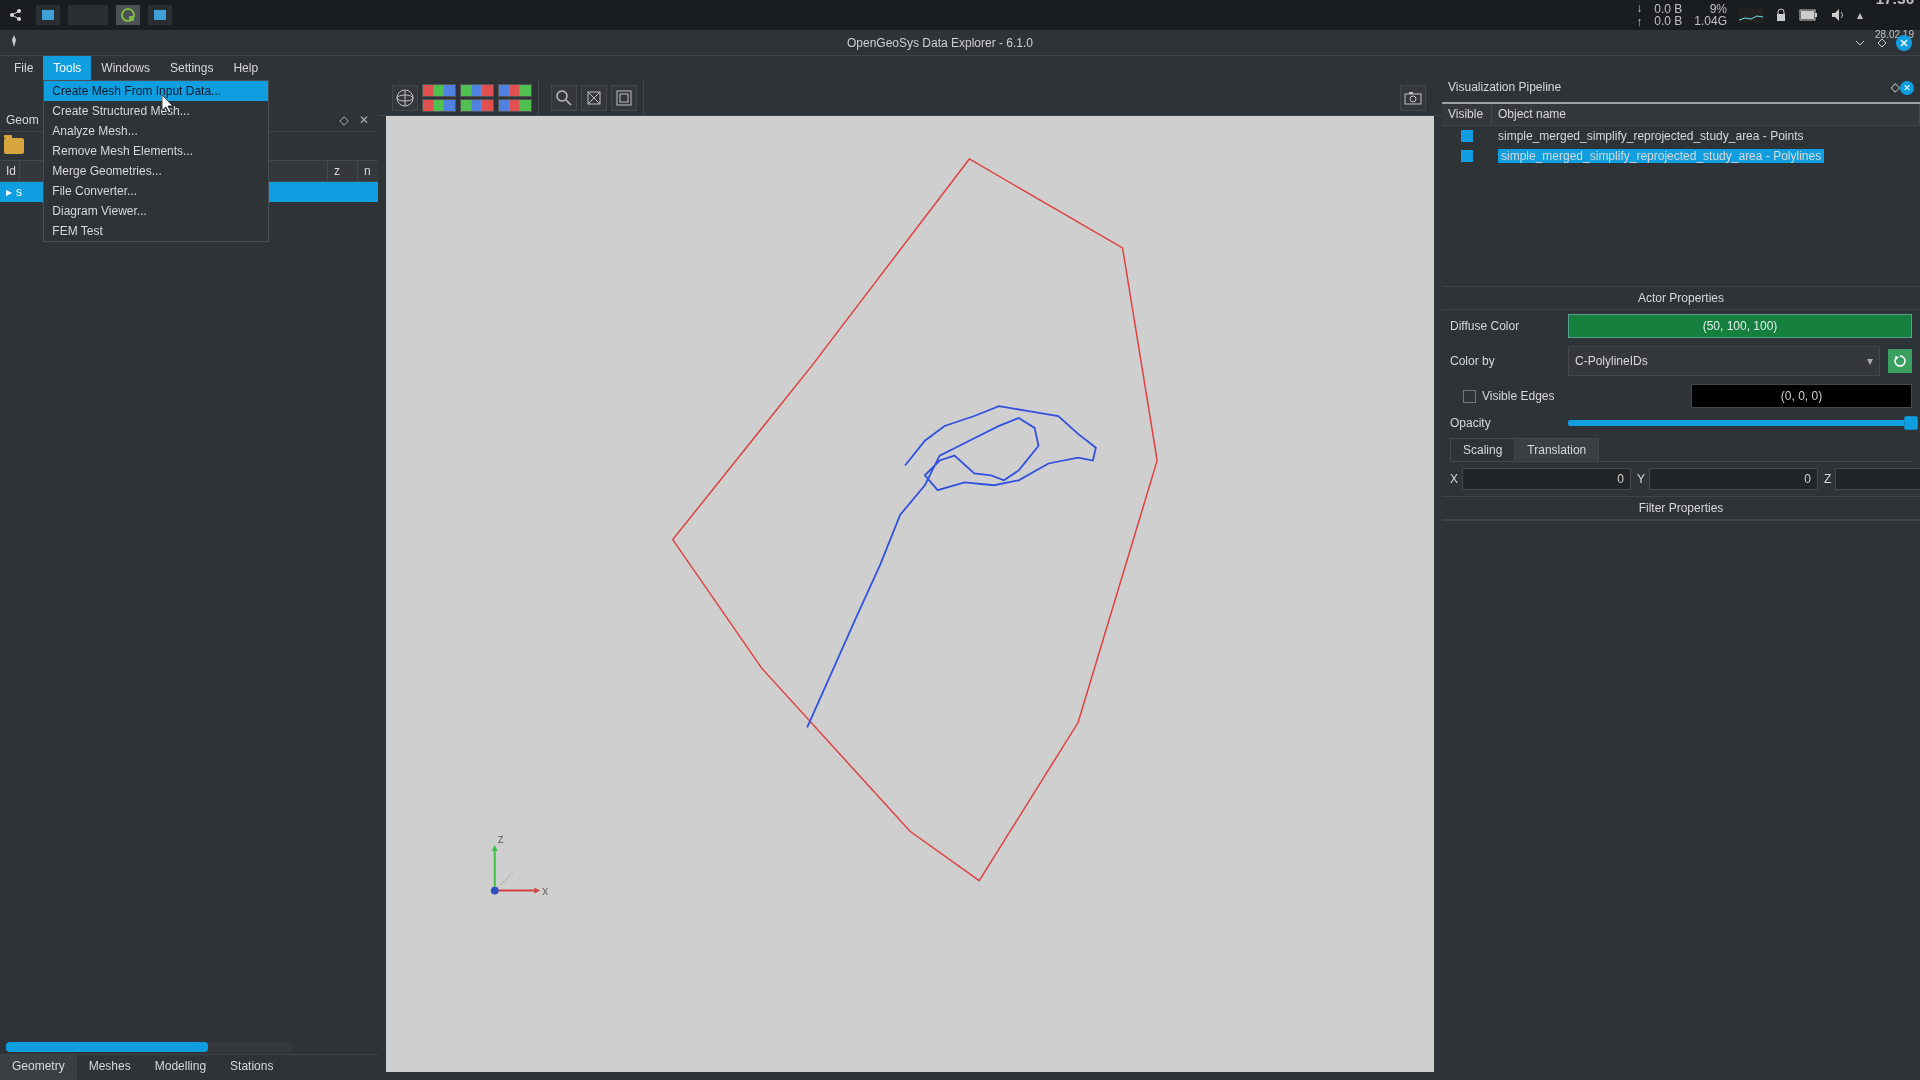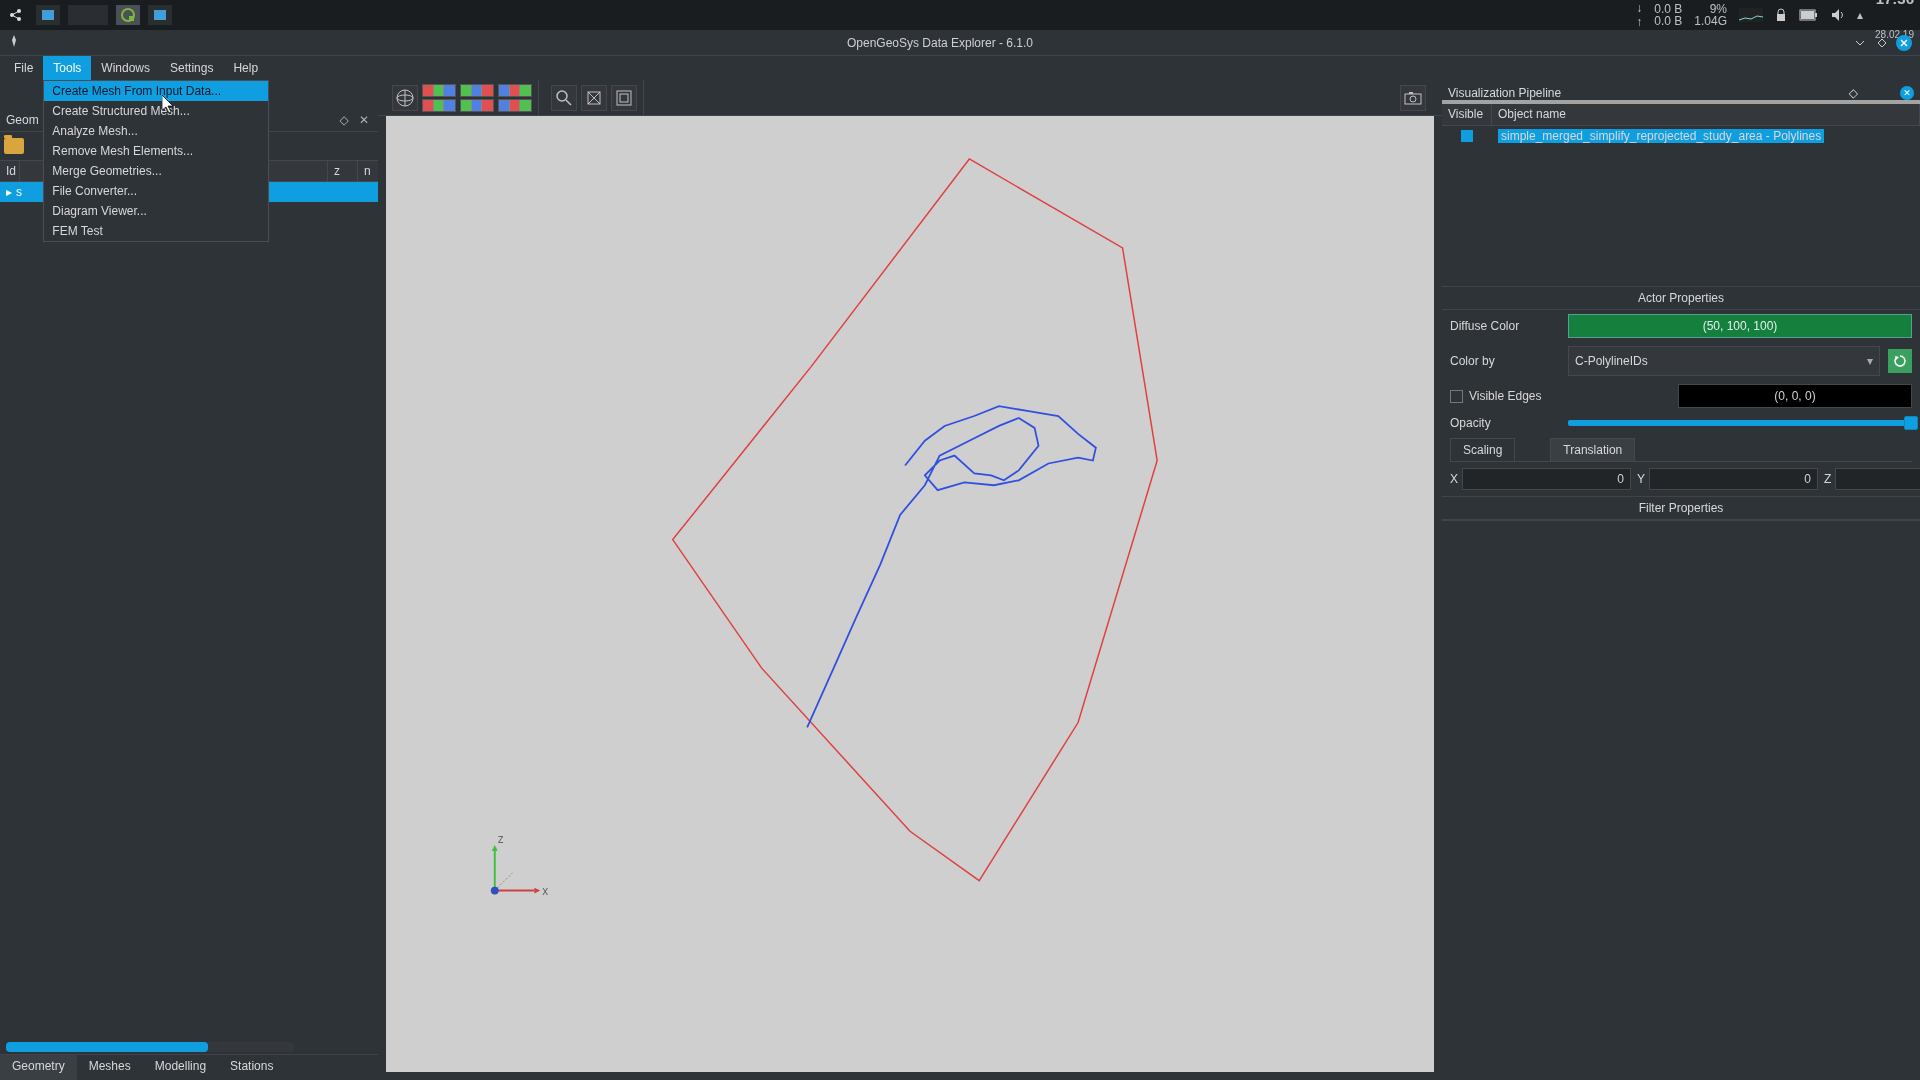--- a/index.html
+++ b/index.html
@@ -68,21 +68,21 @@
     .grid-btn { width:34px; height:13px; border:1px solid #555; background:#fafafa; display:grid; grid-template-columns:repeat(3,1fr); }
     .grid-btn span { border-right:1px solid #888; position:relative; }
     .grid-btn span:last-child { border-right:none; }
     .grid-stack { display:flex; flex-direction:column; gap:2px; }
 
     .viewport { flex:1; margin: 0 8px 8px 8px; background: #cfcfcf; position:relative; }
 
     
     .right-dock { width: 478px; display:flex; flex-direction:column; background:#2e3338; }
     .panel { display:flex; flex-direction:column; }
-    .panel-header { height: 24px; display:flex; align-items:flex-end; padding: 0 6px; border-bottom:4px solid #a3a3a3;gap:42px; }
+    .panel-header { height: 24px; display:flex; align-items:flex-start; padding: 0 6px; border-bottom:2px solid #a3a3a3; }
     .panel-header .spacer { flex:1; }
     .vis-table-header { height:22px; display:flex; background:#34383d; border-bottom:1px solid #44484c; }
     .vis-table-header .vcol { padding:3px 6px; border-right:1px solid #44484c; }
     .vcol.visible { width:50px; }
     .vcol.name { flex:1; }
     .vis-rows { height: 160px; overflow:hidden; }
     .vis-row { height:20px; display:flex; align-items:center; }
     .vis-row .chk { width:50px; display:flex; justify-content:center; }
     .chkbox { width:12px; height:12px; border:1px solid #0f9fe0; background:#0f9fe0; }
     .vis-row .oname { flex:1; padding:0 6px; white-space:nowrap; overflow:hidden; text-overflow:ellipsis; }
@@ -90,29 +90,29 @@
 
     .section-title { text-align:center; padding: 4px 0; background:#2e3338; border-top:1px solid #404448; border-bottom:1px solid #404448; }
 
     .prop-row { display:flex; align-items:center; padding: 4px 8px; gap:8px; }
     .prop-row label { width: 110px; }
     .color-swatch { flex:1; height:24px; display:flex; align-items:center; justify-content:center; border:1px solid #55a090; background:#15803d; color:#e0f0ee; }
     .select-box { flex:1; height:30px; border:1px solid #44484c; background:#34383d; display:flex; align-items:center; padding:0 6px; position:relative; }
     .select-box:after { content:"▾"; position:absolute; right:6px; color:#aaa; }
     .sq-btn { width:24px; height:24px; background:#3aa060; display:flex; align-items:center; justify-content:center; }
     .edge-color { flex:1; height:24px; background:#000; color:#d0d0d0; display:flex; align-items:center; justify-content:center; border:1px solid #44484c; }
-    .checkbox-inline { display:flex; align-items:center; gap:6px; width:220px; }
+    .checkbox-inline { display:flex; align-items:center; gap:6px; width:220px;margin-left:13px; }
     .checkbox-inline .cb { width:13px; height:13px; border:1px solid #777; background:#2e3338; }
 
     .slider { flex:1; height:6px; background:#0f9fe0; position:relative; border-radius:2px; }
     .slider .handle { position:absolute; right:-6px; top:-4px; width:14px; height:14px; background:#0f9fe0; border:1px solid #0d86bd; border-radius:2px; }
 
     .subtabs { display:flex; border-bottom:1px solid #44484c; margin: 4px 8px 0 8px; }
     .subtab { padding: 4px 12px; border:1px solid #44484c; border-bottom:none; margin-right:-1px; background:#2e3338; }
-    .subtab.active { background:#3a3f44;margin-left:36px; }
+    .subtab.active { background:#3a3f44; }
 
     .xyz-row { display:flex; padding: 6px 8px; gap:6px; }
     .xyz-row .axis { display:flex; align-items:center; gap:4px; flex:1; }
     .xyz-row .axis input { flex:1; height:22px; background:#222528; border:1px solid #44484c; color:#d0d0d0; text-align:right; padding:0 6px; }
 
     .filter-panel { flex:1; border-top:1px solid #404448; }
 
     .camera-btn { width:26px; height:26px; border:1px solid #44484c; background:#34383d; display:flex; align-items:center; justify-content:center; margin-left:auto; margin-right:8px; }
 
     
@@ -389,20 +389,26 @@
         <span class="hbtn">◇</span>
         <span class="hbtn">
           <span style="display:inline-flex;width:14px;height:14px;background:#0f9fe0;border-radius:50%;align-items:center;justify-content:center;color:#fff;font-size:9px;">✕</span>
         </span>
       </div>
       <div class="vis-table-header">
         <div class="vcol visible">Visible</div>
         <div class="vcol name">Object name</div>
       </div>
       <div class="vis-rows">
+        <div class="vis-row">
+          <div class="chk">
+              <div class="chkbox"></div>
+            </div>
+          <div class="oname"><span>simple_merged_simplify_reprojected_study_area - Points</span></div>
+        </div>
         <div class="vis-row sel">
           <div class="chk">
               <div class="chkbox"></div>
             </div>
           <div class="oname"><span>simple_merged_simplify_reprojected_study_area - Polylines</span></div>
         </div>
       </div>
     </div>
 
     <div class="section-title">Actor Properties</div>

